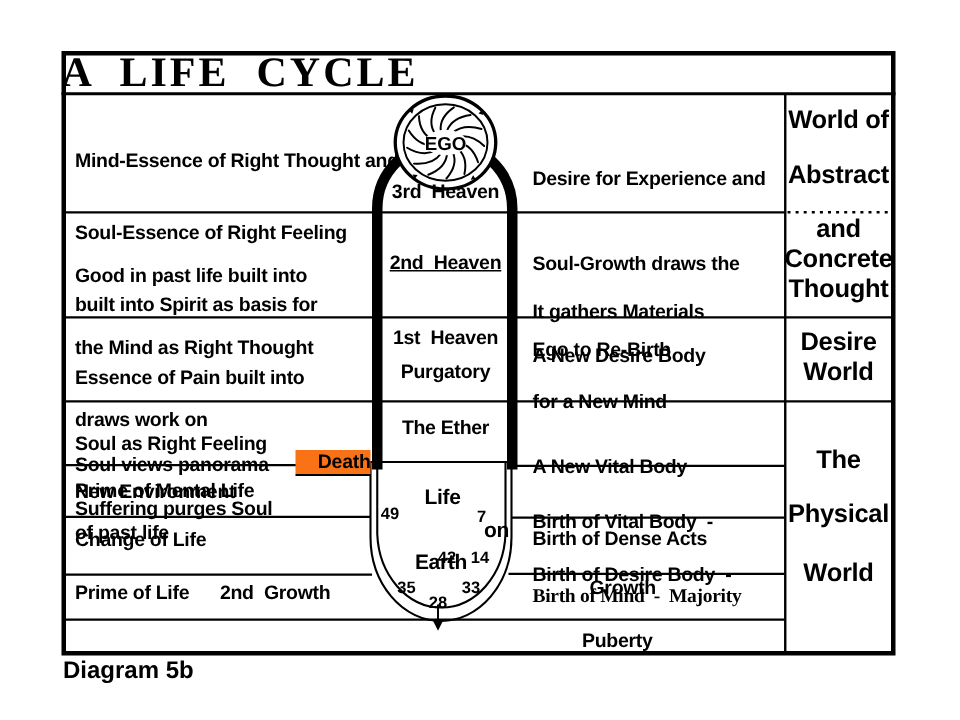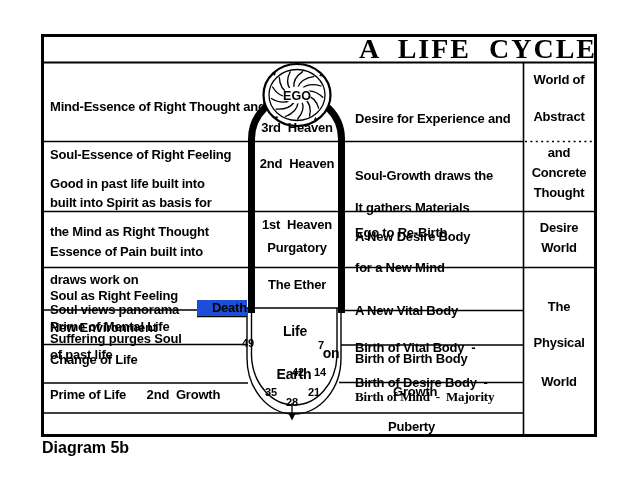--- a/index.html
+++ b/index.html
@@ -3,26 +3,26 @@
 <meta charset="utf-8">
 <style>
   html,body{margin:0;padding:0;background:#fff;}
   .stage{position:relative;width:640px;height:480px;background:#ffffff;overflow:hidden;
          font-family:"Liberation Sans","DejaVu Sans",sans-serif;font-weight:bold;color:#000;}
   svg.layer{position:absolute;left:0;top:0;}
   .txt{position:absolute;white-space:pre;font-size:13px;line-height:16px;letter-spacing:-0.2px;}
   .lh19{line-height:19px;} .lh20{line-height:20px;} .lh14{line-height:14.5px;} .lh15{line-height:15px;}
   .ctr{text-align:center;}
   .num{font-size:11px;width:20px;text-align:center;letter-spacing:0;}
-  .world{left:523px;width:72px;text-align:center;font-size:13px;}
+  .world{left:523px;width:72px;text-align:center;font-size:17px;}
   .ind38{padding-left:38px;} .ind33{padding-left:33px;}
-  .title{left:41px;top:35px;width:556px;text-align:right;
+  .title{left:41px;top:35px;width:556px;text-align:left;
          font-family:"Liberation Serif","DejaVu Serif",serif;font-size:28px;line-height:28px;
          letter-spacing:2px;word-spacing:9px;}
-  .death{left:197px;top:300px;width:50px;text-align:right;background:#1d4ed8;}
+  .death{left:197px;top:300px;width:50px;text-align:right;background:#f97316;}
   .ego-txt{left:277px;top:88px;width:40px;text-align:center;font-size:12.5px;letter-spacing:0;}
   .caption{left:42px;top:440px;font-size:16px;letter-spacing:0;}
   .big{font-size:14px;}
 </style>
 </head>
 <body>
 
 <div class="stage">
 
   <svg class="layer" width="640" height="480" viewBox="0 0 640 480">
@@ -112,47 +112,47 @@
     <div>Soul-Growth draws the</div>
     <div>Ego to Re-Birth</div>
   </div>
   <div class="txt lh20" style="left:355px;top:158px;">
     <div>It gathers Materials</div>
     <div>for a New Mind</div>
   </div>
   <div class="txt" style="left:355px;top:229px;">A New Desire Body</div>
   <div class="txt" style="left:355px;top:271px;">
     <div>A New Vital Body</div>
-    <div>Birth of Birth Body</div>
+    <div>Birth of Dense Acts</div>
   </div>
   <div class="txt lh14" style="left:355px;top:312px;">
     <div>Birth of Vital Body  -</div>
     <div class="ind38">Growth</div>
   </div>
   <div class="txt lh14" style="left:355px;top:347px;">
     <div>Birth of Desire Body  -</div>
     <div class="ind33">Puberty</div>
   </div>
   <div class="txt" style="left:355px;top:389px;font-family:Liberation Serif, serif;">Birth of Mind  -  Majority</div>
 
   <div class="txt ctr" style="left:247px;top:120px;width:100px;">3rd  Heaven</div>
-  <div class="txt ctr" style="left:247px;top:156px;width:100px;">2nd  Heaven</div>
+  <div class="txt ctr" style="left:247px;top:167px;width:100px;text-decoration:underline;">2nd  Heaven</div>
   <div class="txt ctr" style="left:247px;top:217px;width:100px;">1st  Heaven</div>
   <div class="txt ctr" style="left:247px;top:240px;width:100px;">Purgatory</div>
   <div class="txt ctr" style="left:247px;top:277px;width:100px;">The Ether</div>
   <div class="txt ctr big" style="left:247px;top:323px;width:96px;">Life</div>
   <div class="txt ctr big" style="left:247px;top:345px;width:72px;padding-left:48px;">on</div>
   <div class="txt ctr big" style="left:247px;top:366px;width:94px;">Earth</div>
 
-  <div class="txt num" style="left:238px;top:335px;">49</div>
+  <div class="txt num" style="left:250px;top:335px;">49</div>
   <div class="txt num" style="left:311px;top:337px;">7</div>
   <div class="txt num" style="left:250px;top:364px;padding-left:38px;">42</div>
   <div class="txt num" style="left:310px;top:364px;">14</div>
   <div class="txt num" style="left:261px;top:384px;">35</div>
-  <div class="txt num" style="left:304px;top:384px;">21</div>
+  <div class="txt num" style="left:304px;top:384px;">33</div>
   <div class="txt num" style="left:282px;top:394px;">28</div>
 
   <div class="txt ego-txt">EGO</div>
   <div class="txt death">Death</div>
 
   <div class="txt world" style="top:72px;">World of</div>
   <div class="txt world" style="top:109px;">Abstract</div>
   <div class="txt world" style="top:145px;">and</div>
   <div class="txt world" style="top:165px;">Concrete</div>
   <div class="txt world" style="top:185px;">Thought</div>

